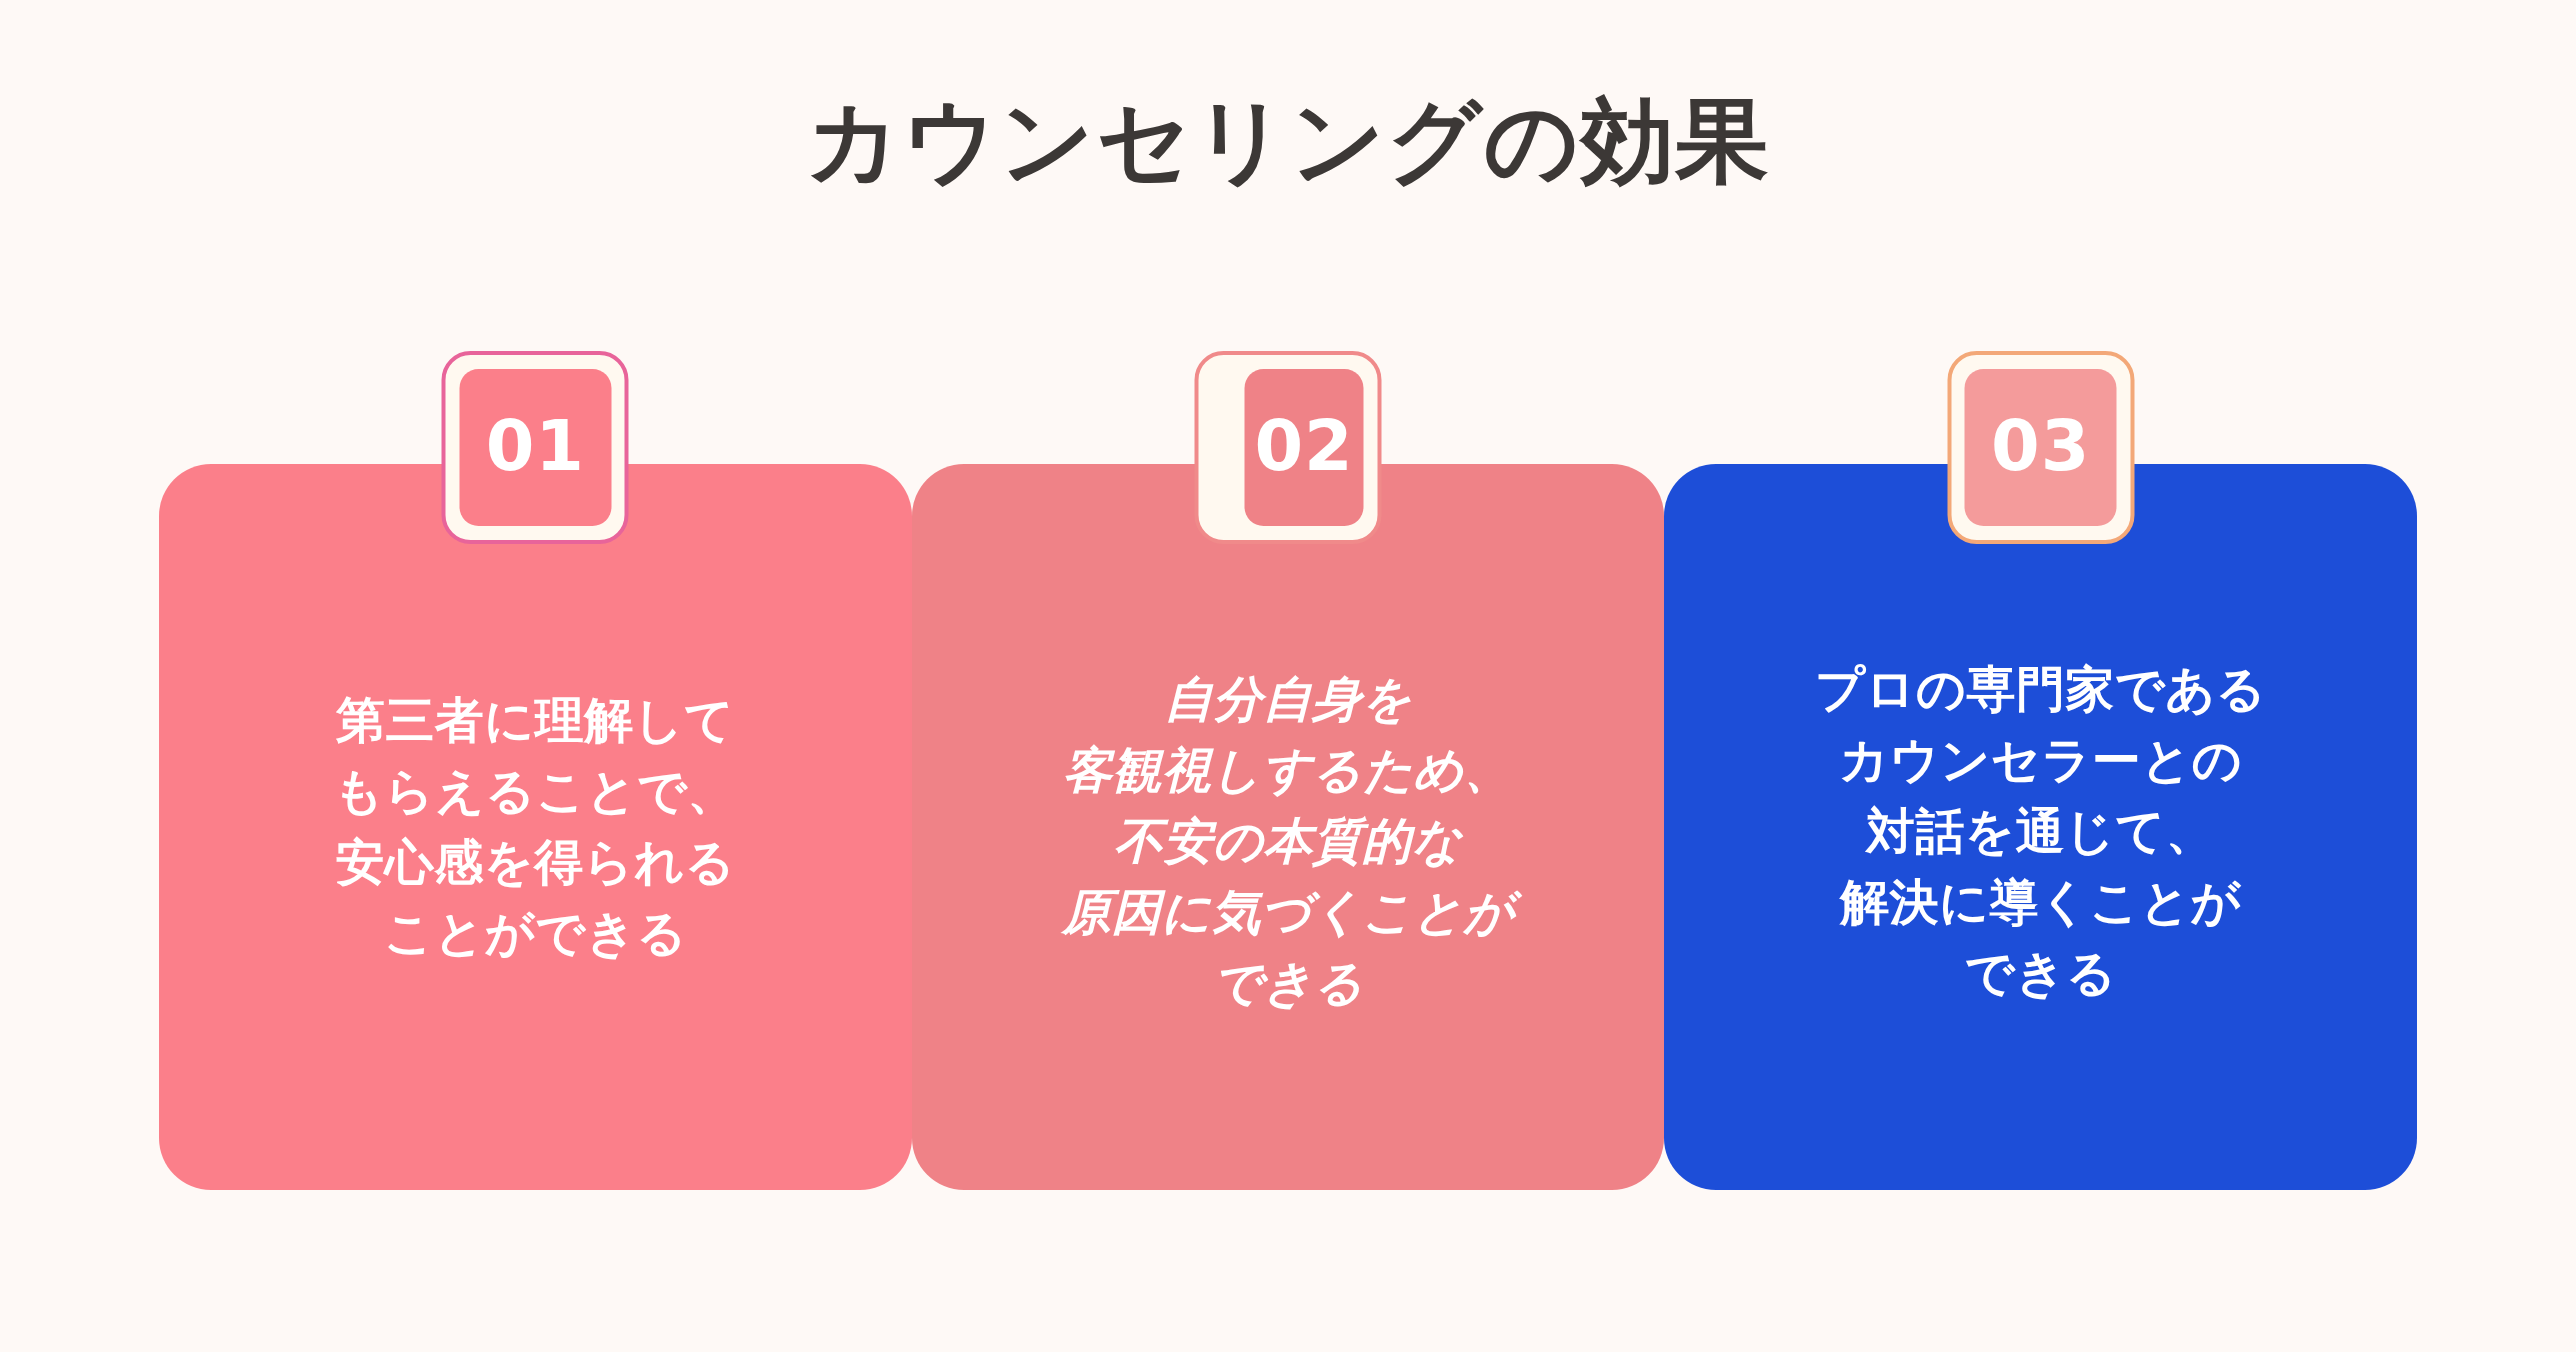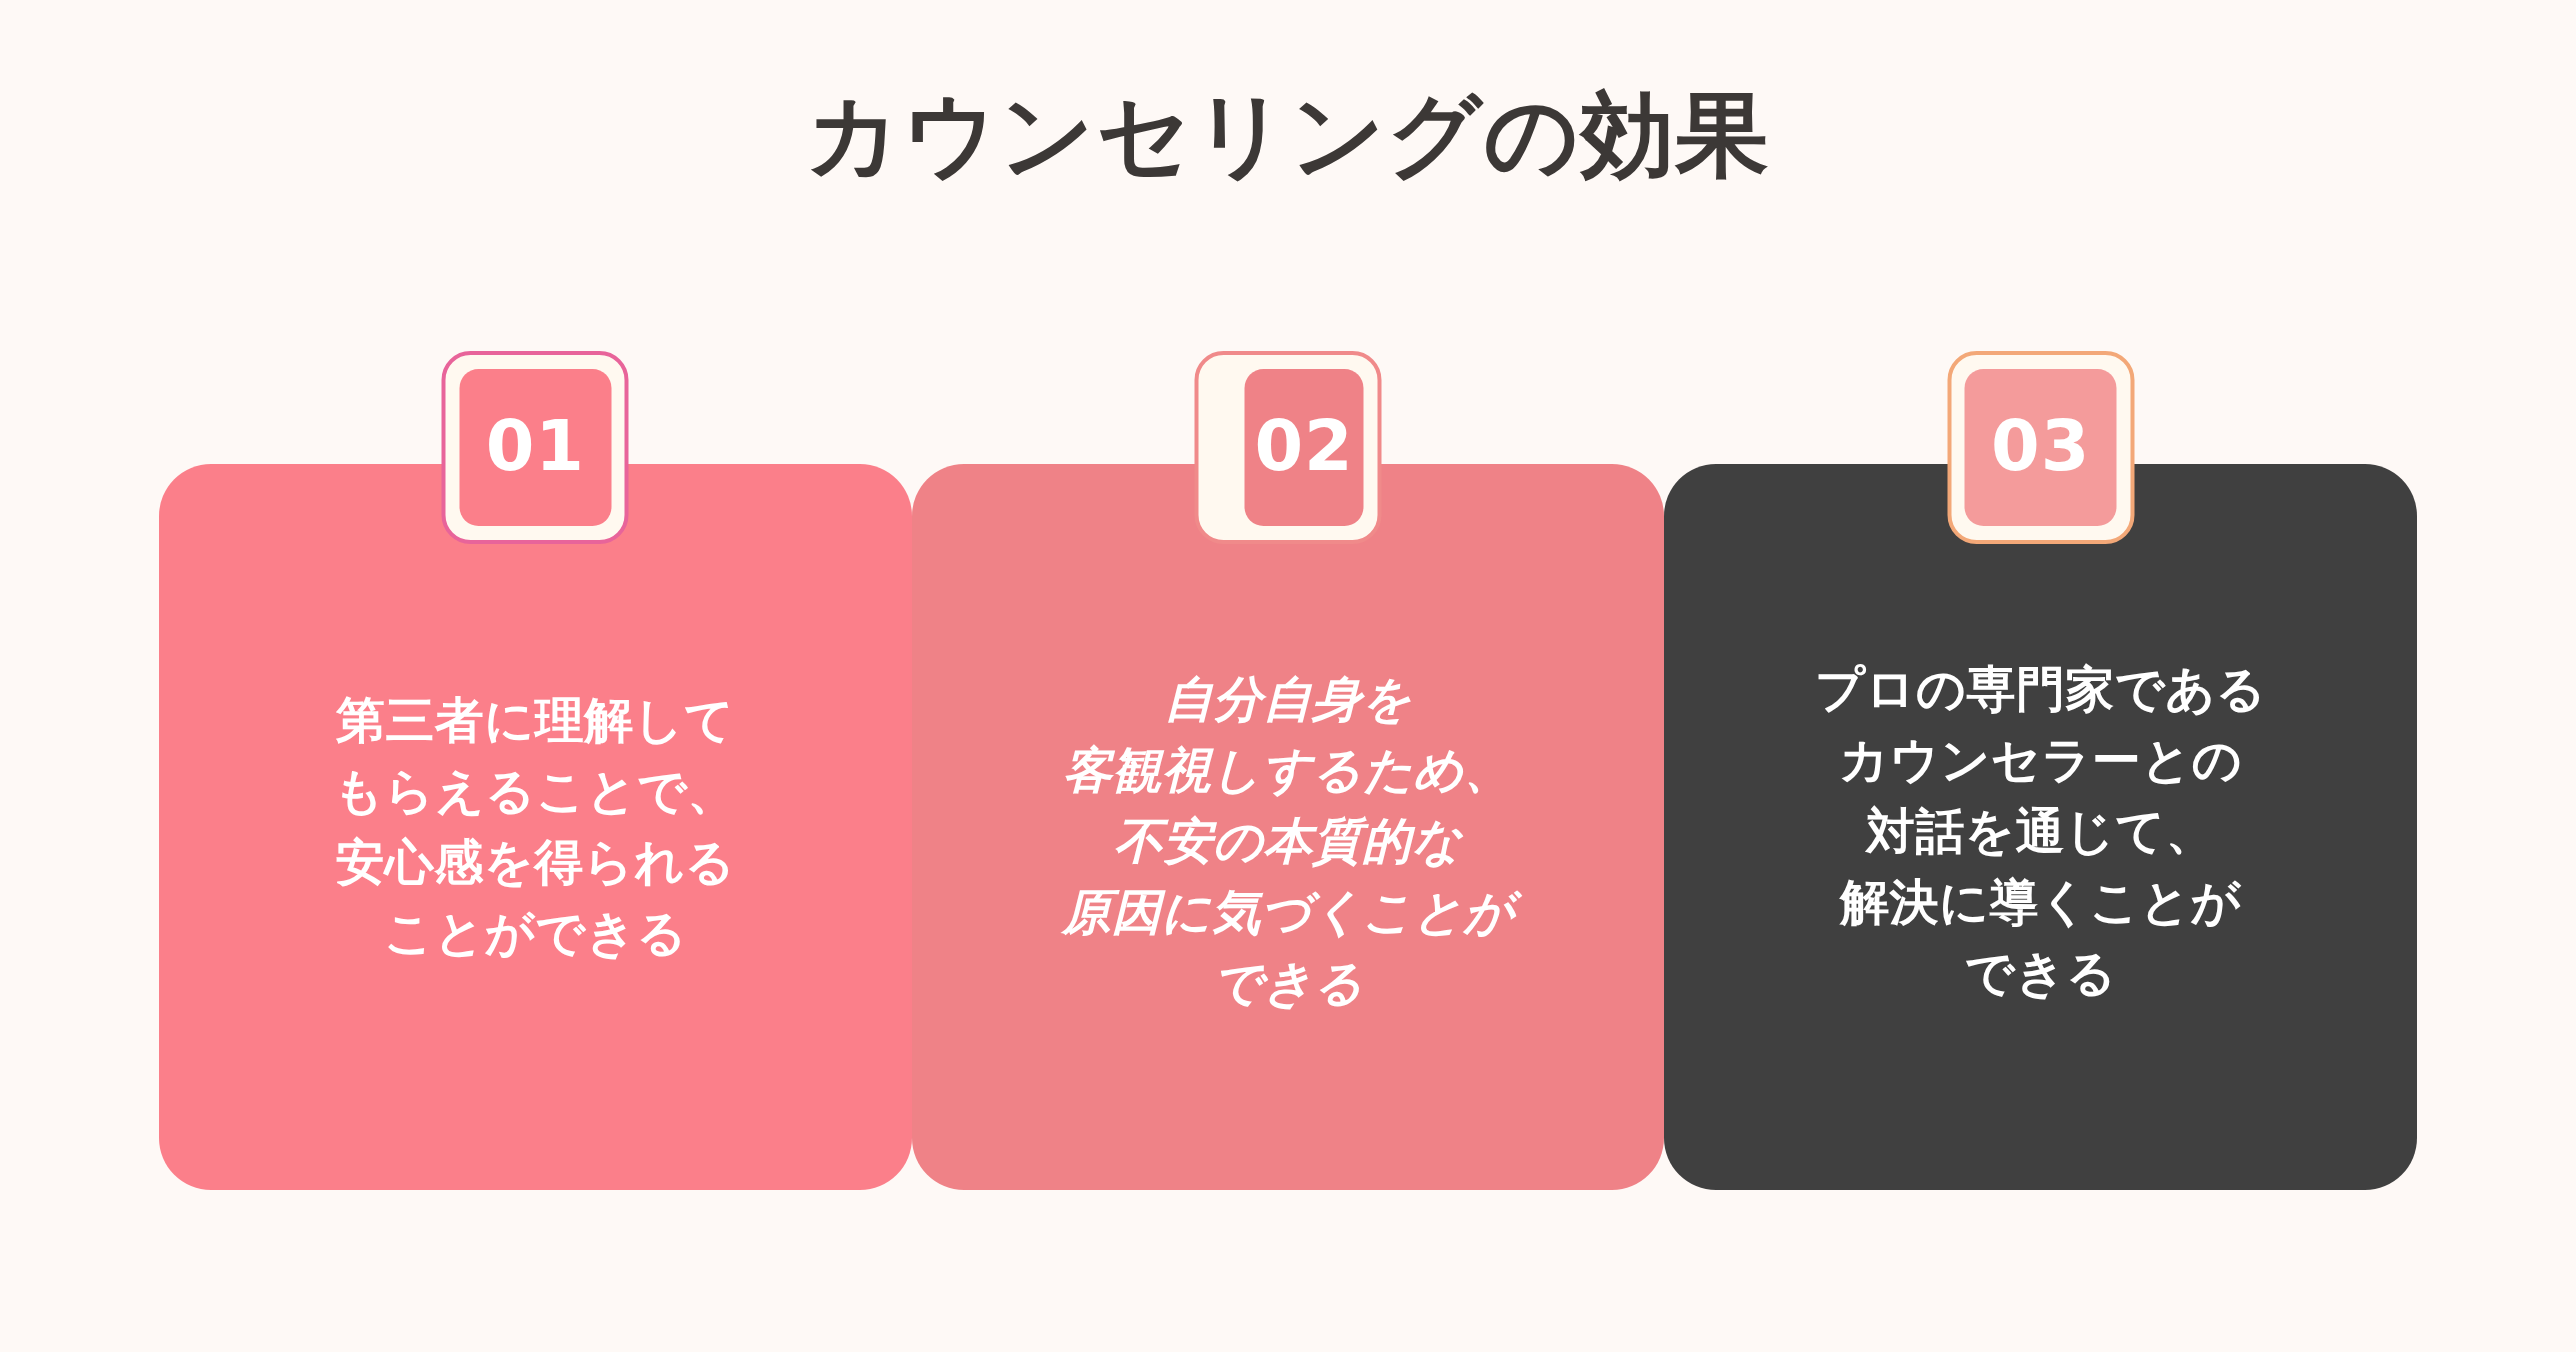--- a/index.html
+++ b/index.html
@@ -18,21 +18,21 @@
   .slide {
     position: relative;
     width: 2576px;
     height: 1352px;
     background: #FEF9F6;
   }
 
   
   .page-title {
     position: absolute;
-    top: 82px;
+    top: 88px;
     left: 0;
     width: 2576px;
     text-align: center;
     font-size: 93px;
     line-height: 1.16;
     font-weight: 700;
     letter-spacing: 1.7px;
     color: #3C3836;
     white-space: nowrap;
   }
@@ -55,21 +55,21 @@
     height: 726px;
     border-radius: 52px;
     box-sizing: border-box;
     display: flex;
     align-items: center;
     justify-content: center;
   }
 
   .card-1 { background: #FB7F8A; }
   .card-2 { background: #EF8287; }
-  .card-3 { background: #404040; }
+  .card-3 { background: #1d4ed8; }
 
   
   .badge {
     position: absolute;
     top: -113px;
     left: 50%;
     transform: translateX(-50%);
     width: 187px;
     height: 193px;
     border-radius: 29px;

